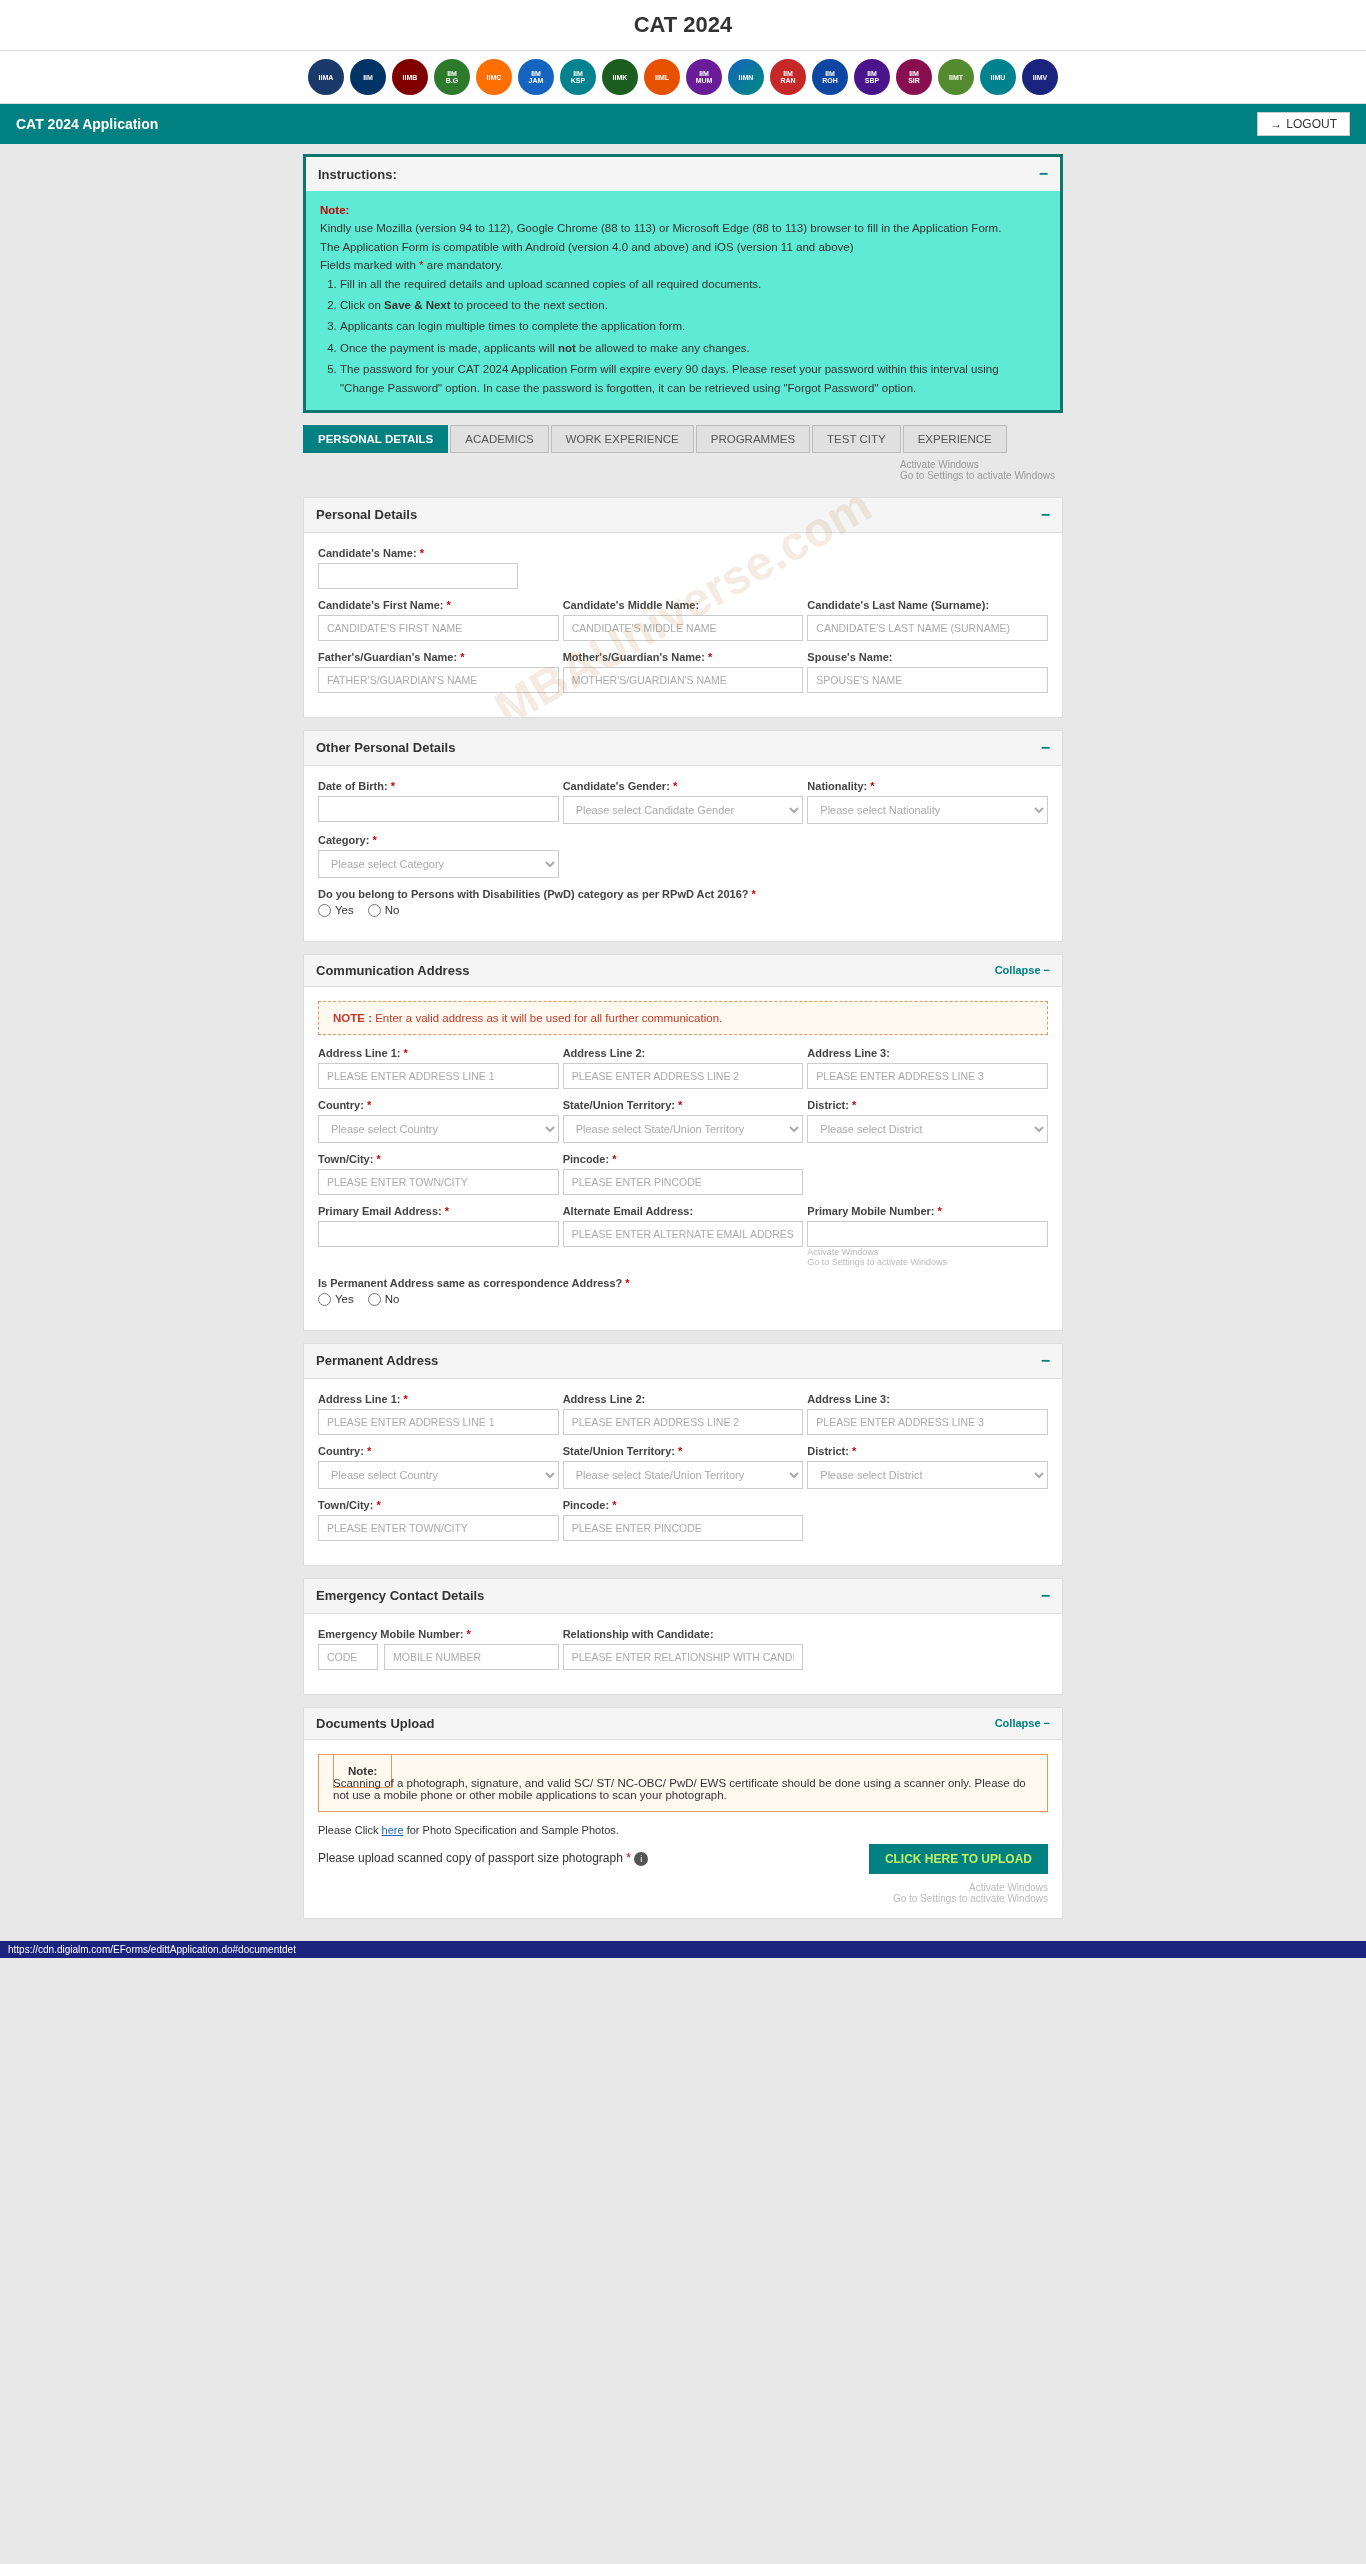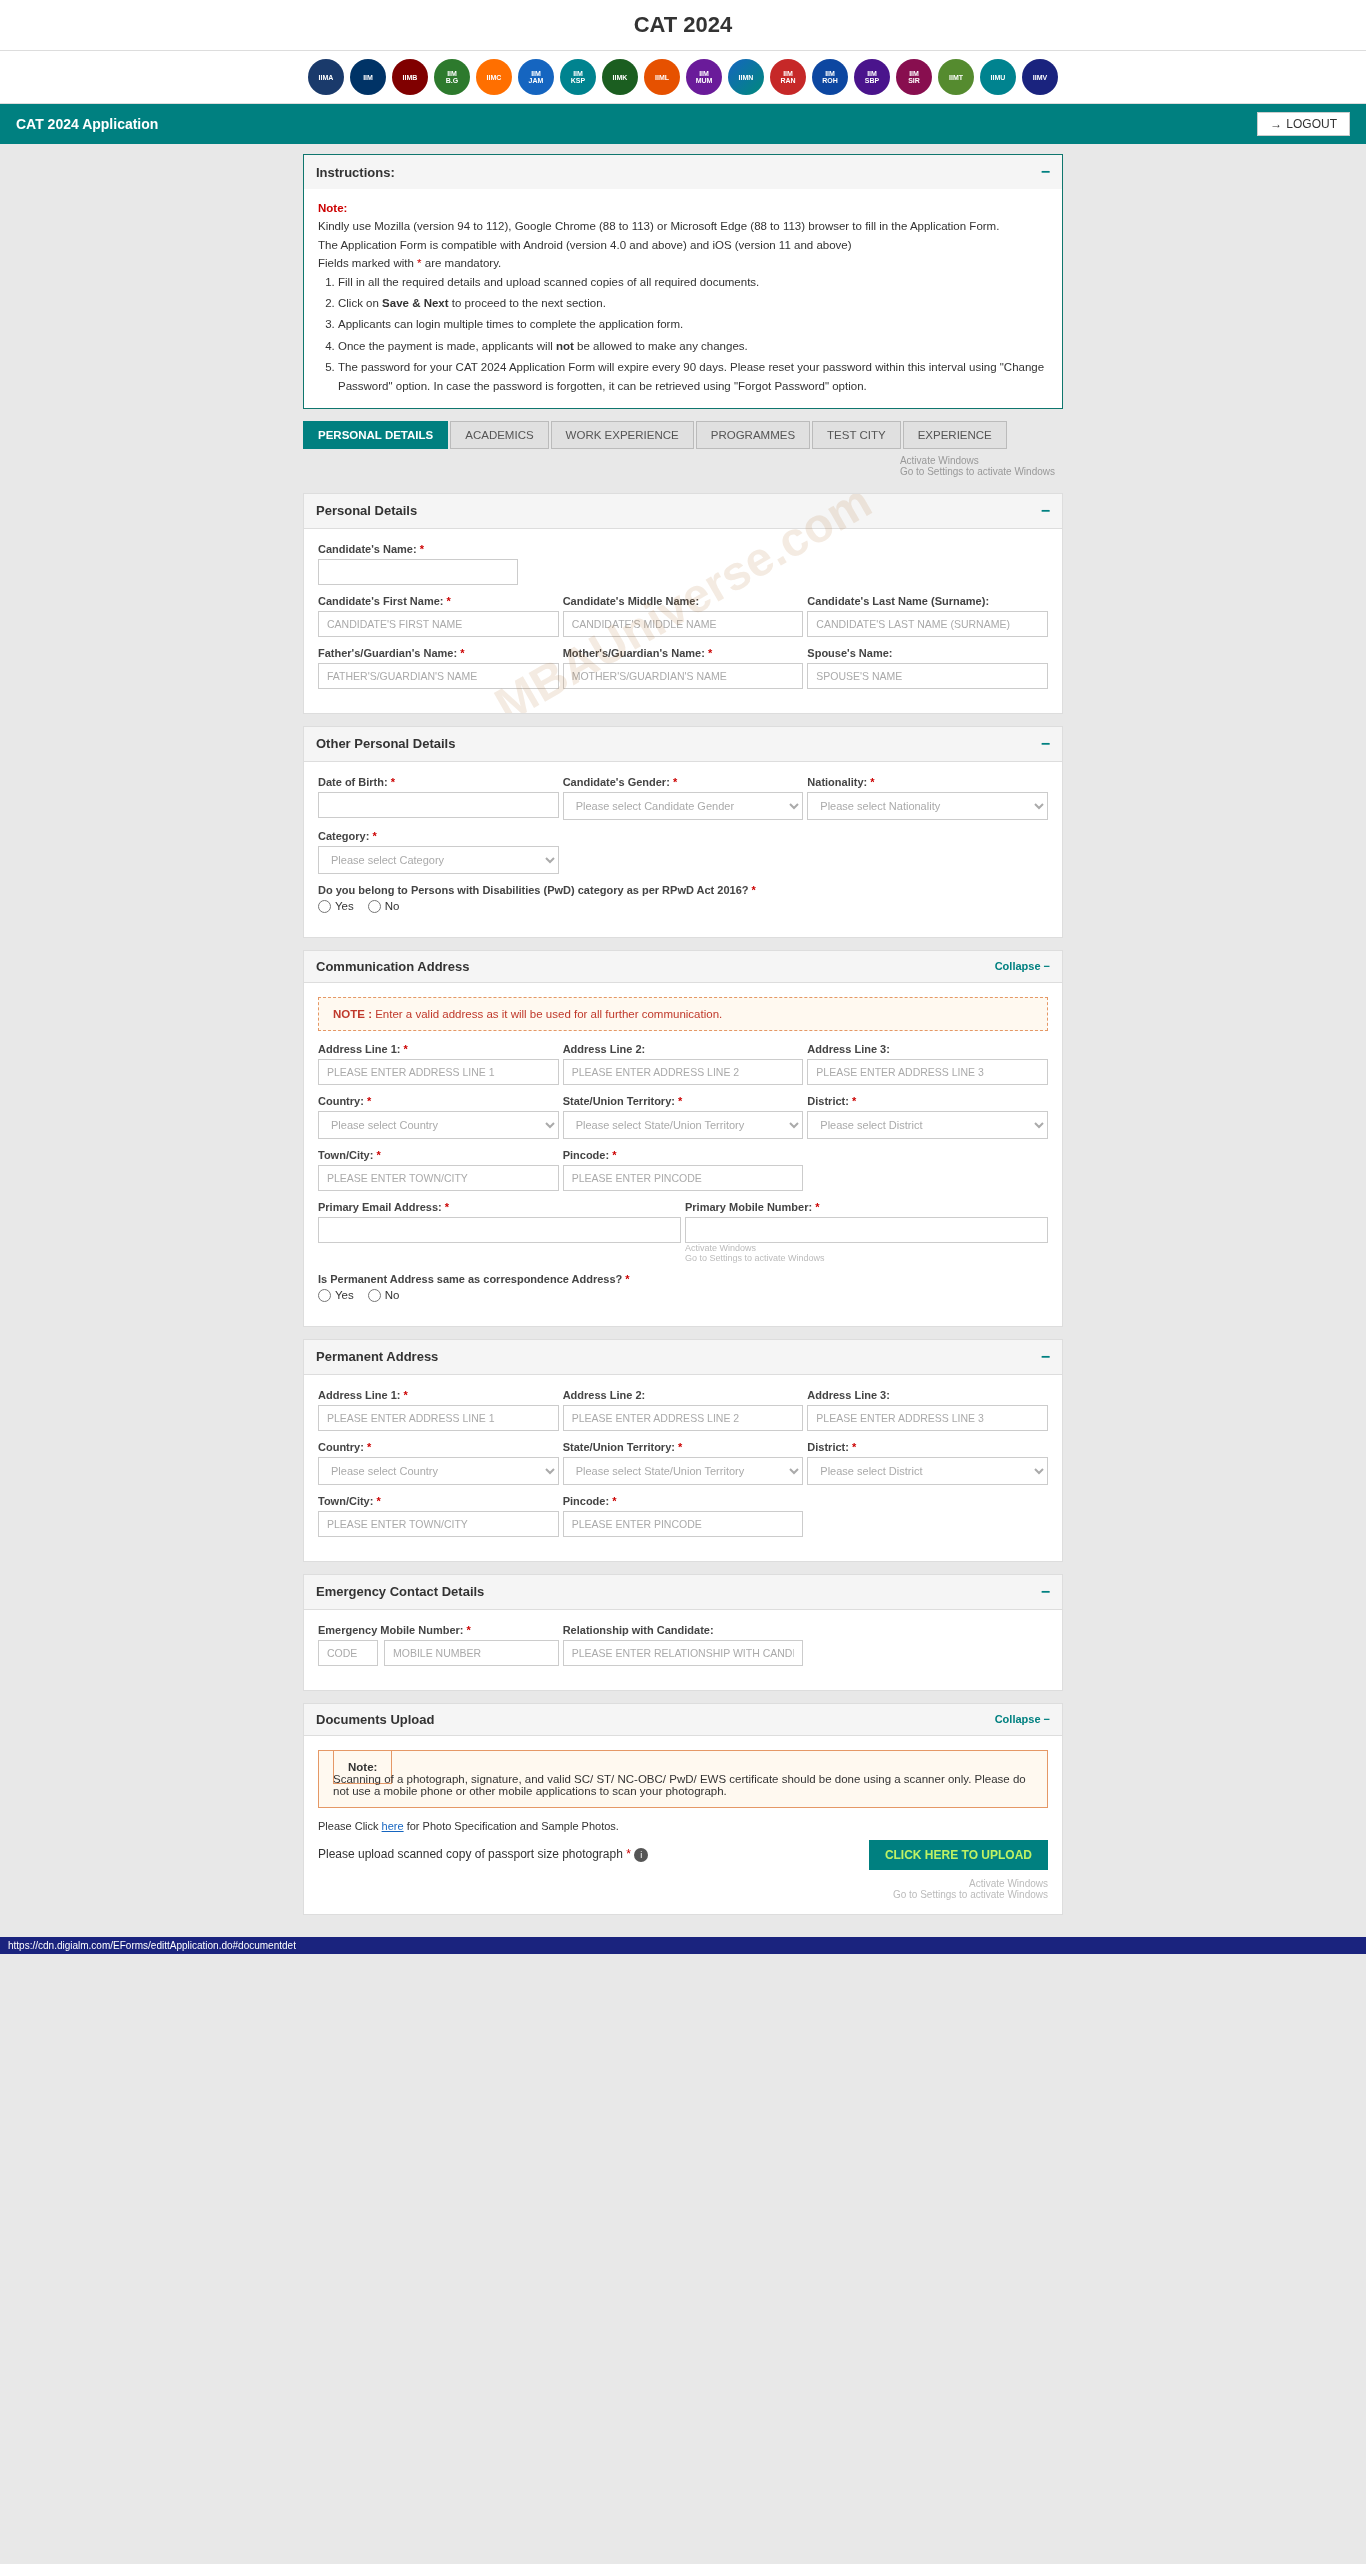--- a/index.html
+++ b/index.html
@@ -23,21 +23,21 @@
     .logo-placeholder.maroon { background: #880e4f; color: #fff; }
     .logo-placeholder.olive { background: #558b2f; color: #fff; }
 
     .top-bar { background: #008080; display: flex; align-items: center; justify-content: space-between; padding: 8px 16px; color: #fff; font-size: 14px; font-weight: bold; }
     .logout-btn { background: #fff; color: #333; border: 1px solid #ccc; padding: 4px 12px; font-size: 12px; cursor: pointer; display: flex; align-items: center; gap: 4px; }
 
     
     .main-content { max-width: 780px; margin: 0 auto; padding: 10px; }
 
     
-    .instructions-box { background: #ffffff; border: 1px solid #0f766e; margin-bottom: 12px; }
+    .instructions-box { background: #5eead4; border: 3px solid #0f766e; margin-bottom: 12px; }
     .instructions-header { background: #f5f5f5; padding: 8px 12px; font-weight: bold; font-size: 13px; display: flex; justify-content: space-between; align-items: center; }
     .instructions-body { padding: 10px 14px; font-size: 11.5px; line-height: 1.6; }
     .note-label { color: #cc0000; font-weight: bold; }
     .instructions-body ol { margin-left: 20px; }
     .instructions-body li { margin-bottom: 3px; }
     .tab { padding: 7px 14px; font-size: 11.5px; cursor: pointer; border: 1px solid #bbb; background: #e0e0e0; color: #555; }
     .tab.active { background: #008080; color: #fff; border-color: #008080; font-weight: bold; }
     .activate-windows-text { font-size: 10px; color: #999; margin-left: auto; padding: 4px 8px; }
 
     
@@ -323,20 +323,24 @@
         </div>
         <div class="form-col"></div>
       </div>
 
       <div class="form-row">
         <div class="form-col">
           <label><span>Primary Email Address:</span> <span class="required">*</span></label>
           <input type="email" style="">
         </div>
         <div class="form-col">
+          <label><span>Alternate Email Address:</span></label>
+          <input type="email" placeholder="Please enter Alternate Email Address" style="">
+        </div>
+        <div class="form-col">
           <label><span>Primary Mobile Number:</span> <span class="required">*</span></label>
           <input type="tel" style="">
           <div style="font-size:9px; color:#bbb;">Activate Windows<br>Go to Settings to activate Windows</div>
         </div>
       </div>
 
       <div class="form-group">
         <label><span>Is Permanent Address same as correspondence Address?</span> <span class="required">*</span></label>
         <div class="radio-group">
           <label>

